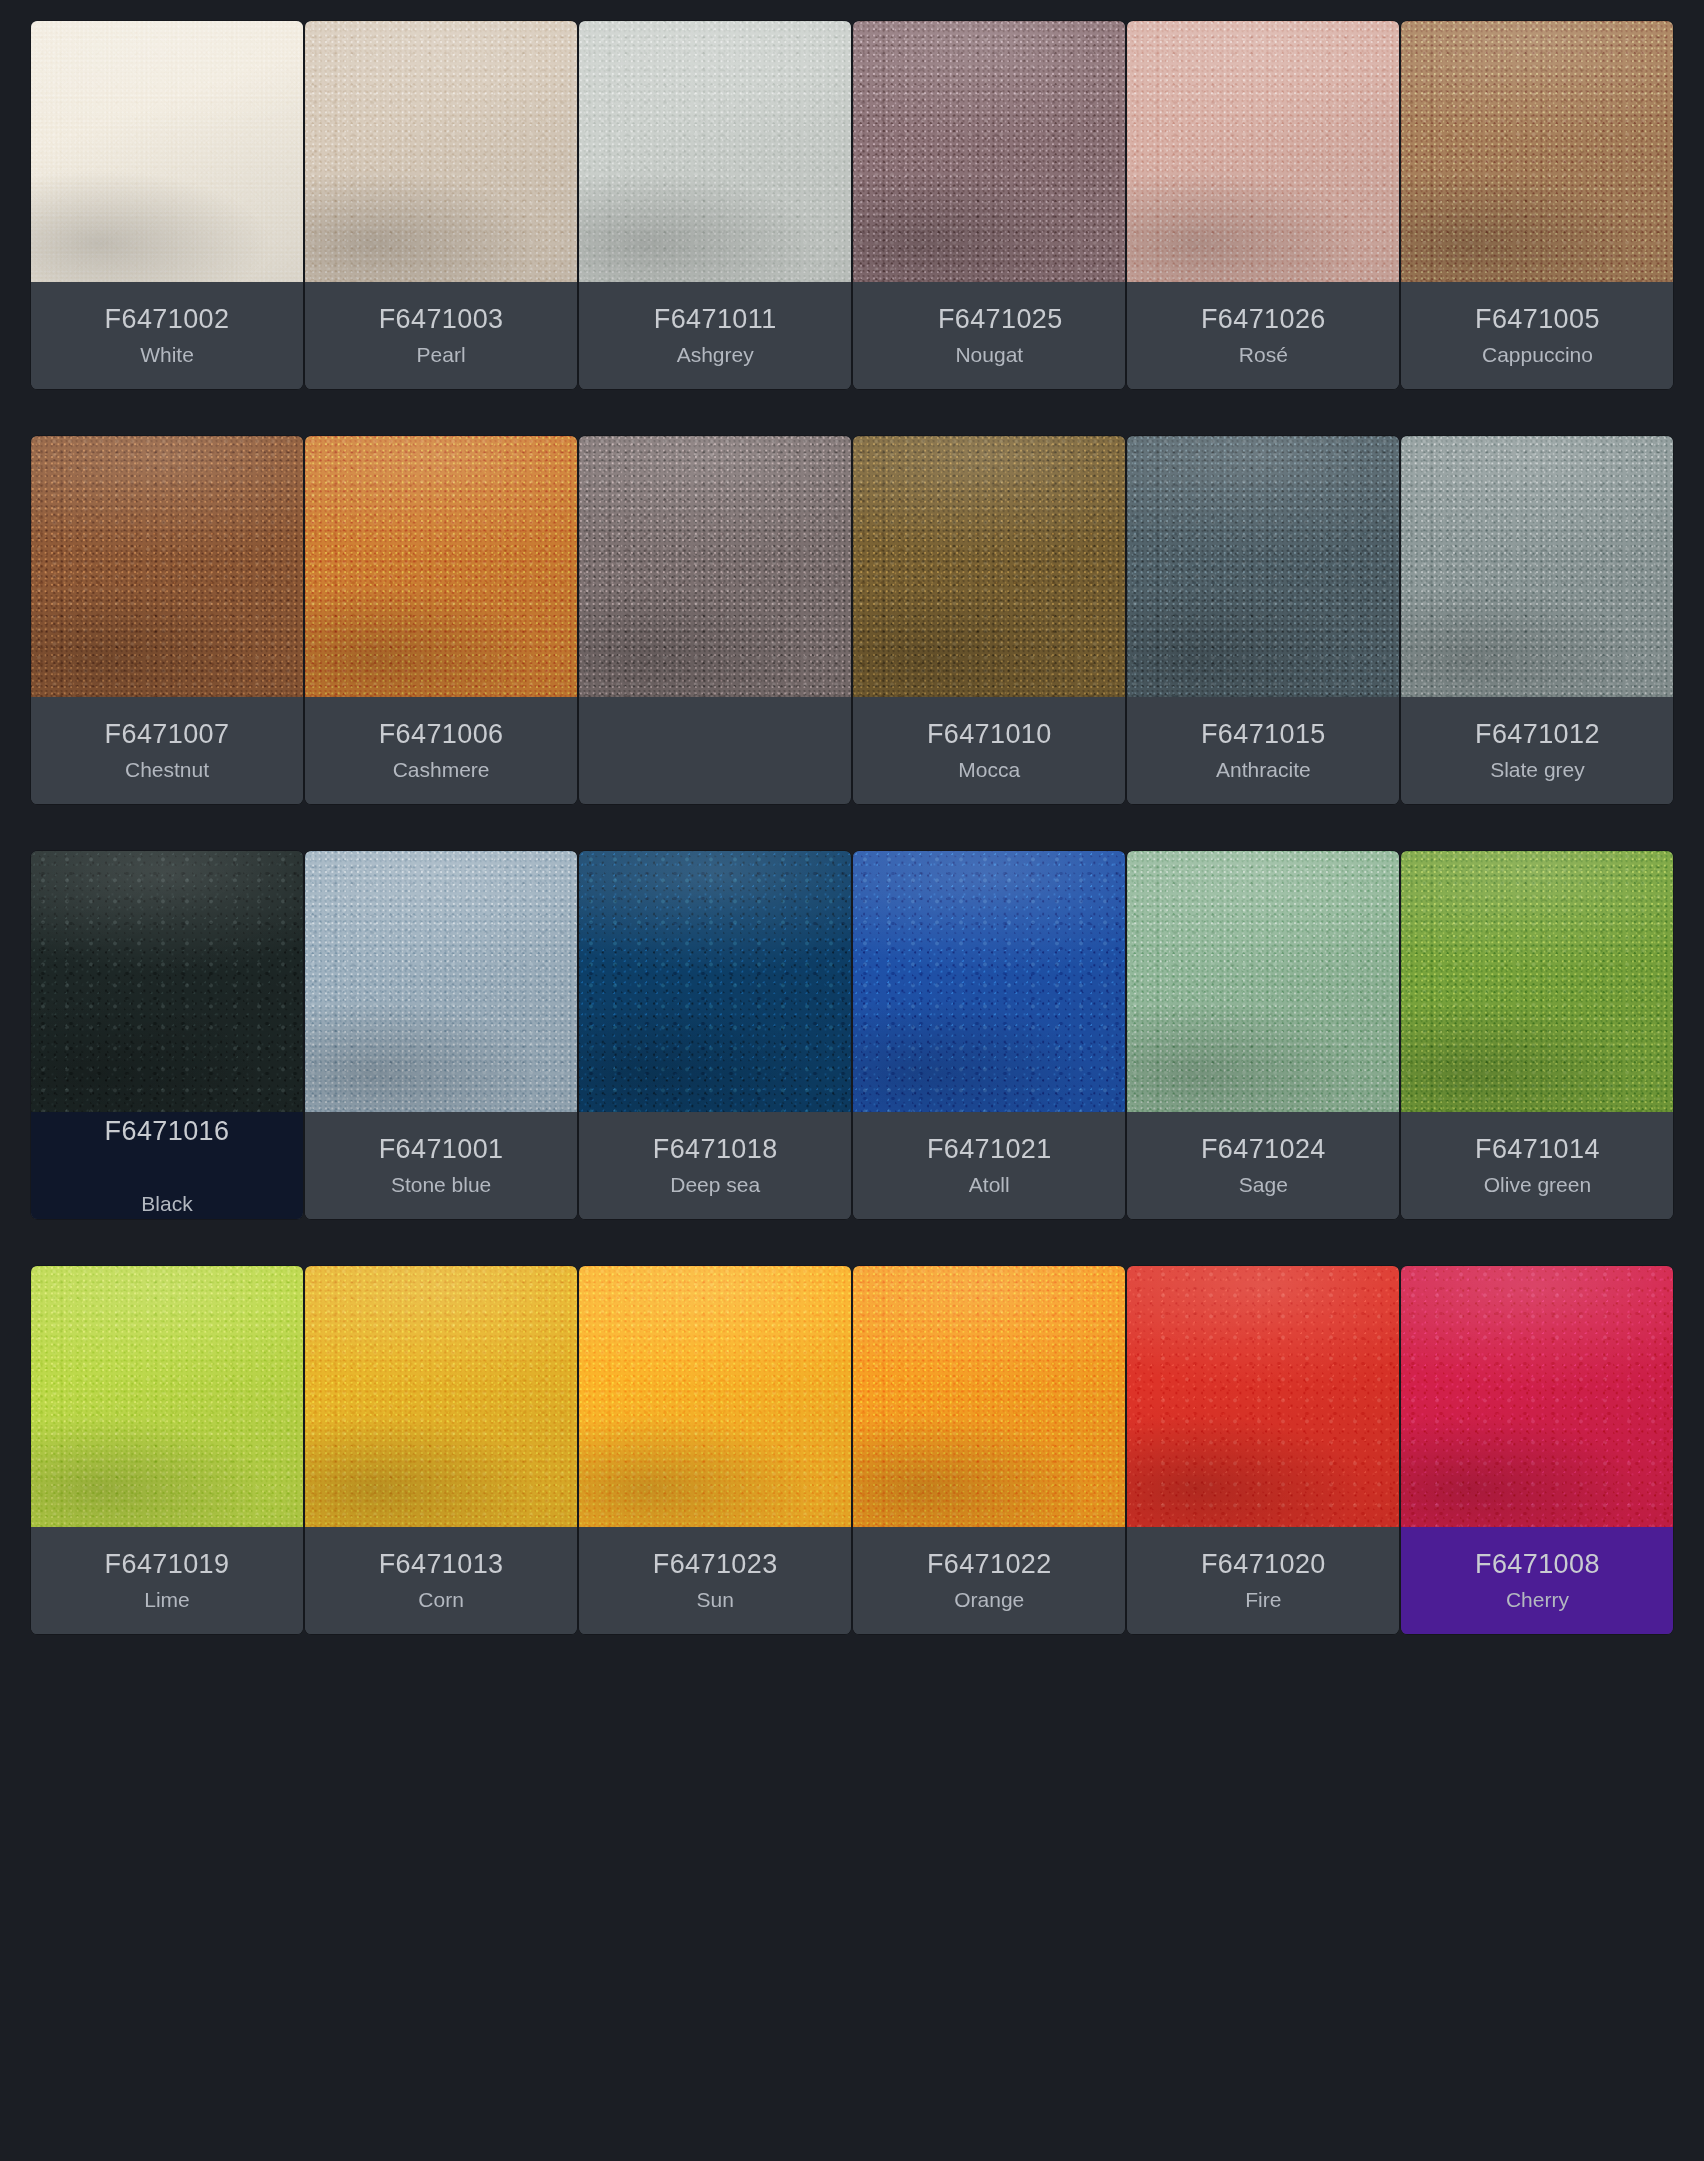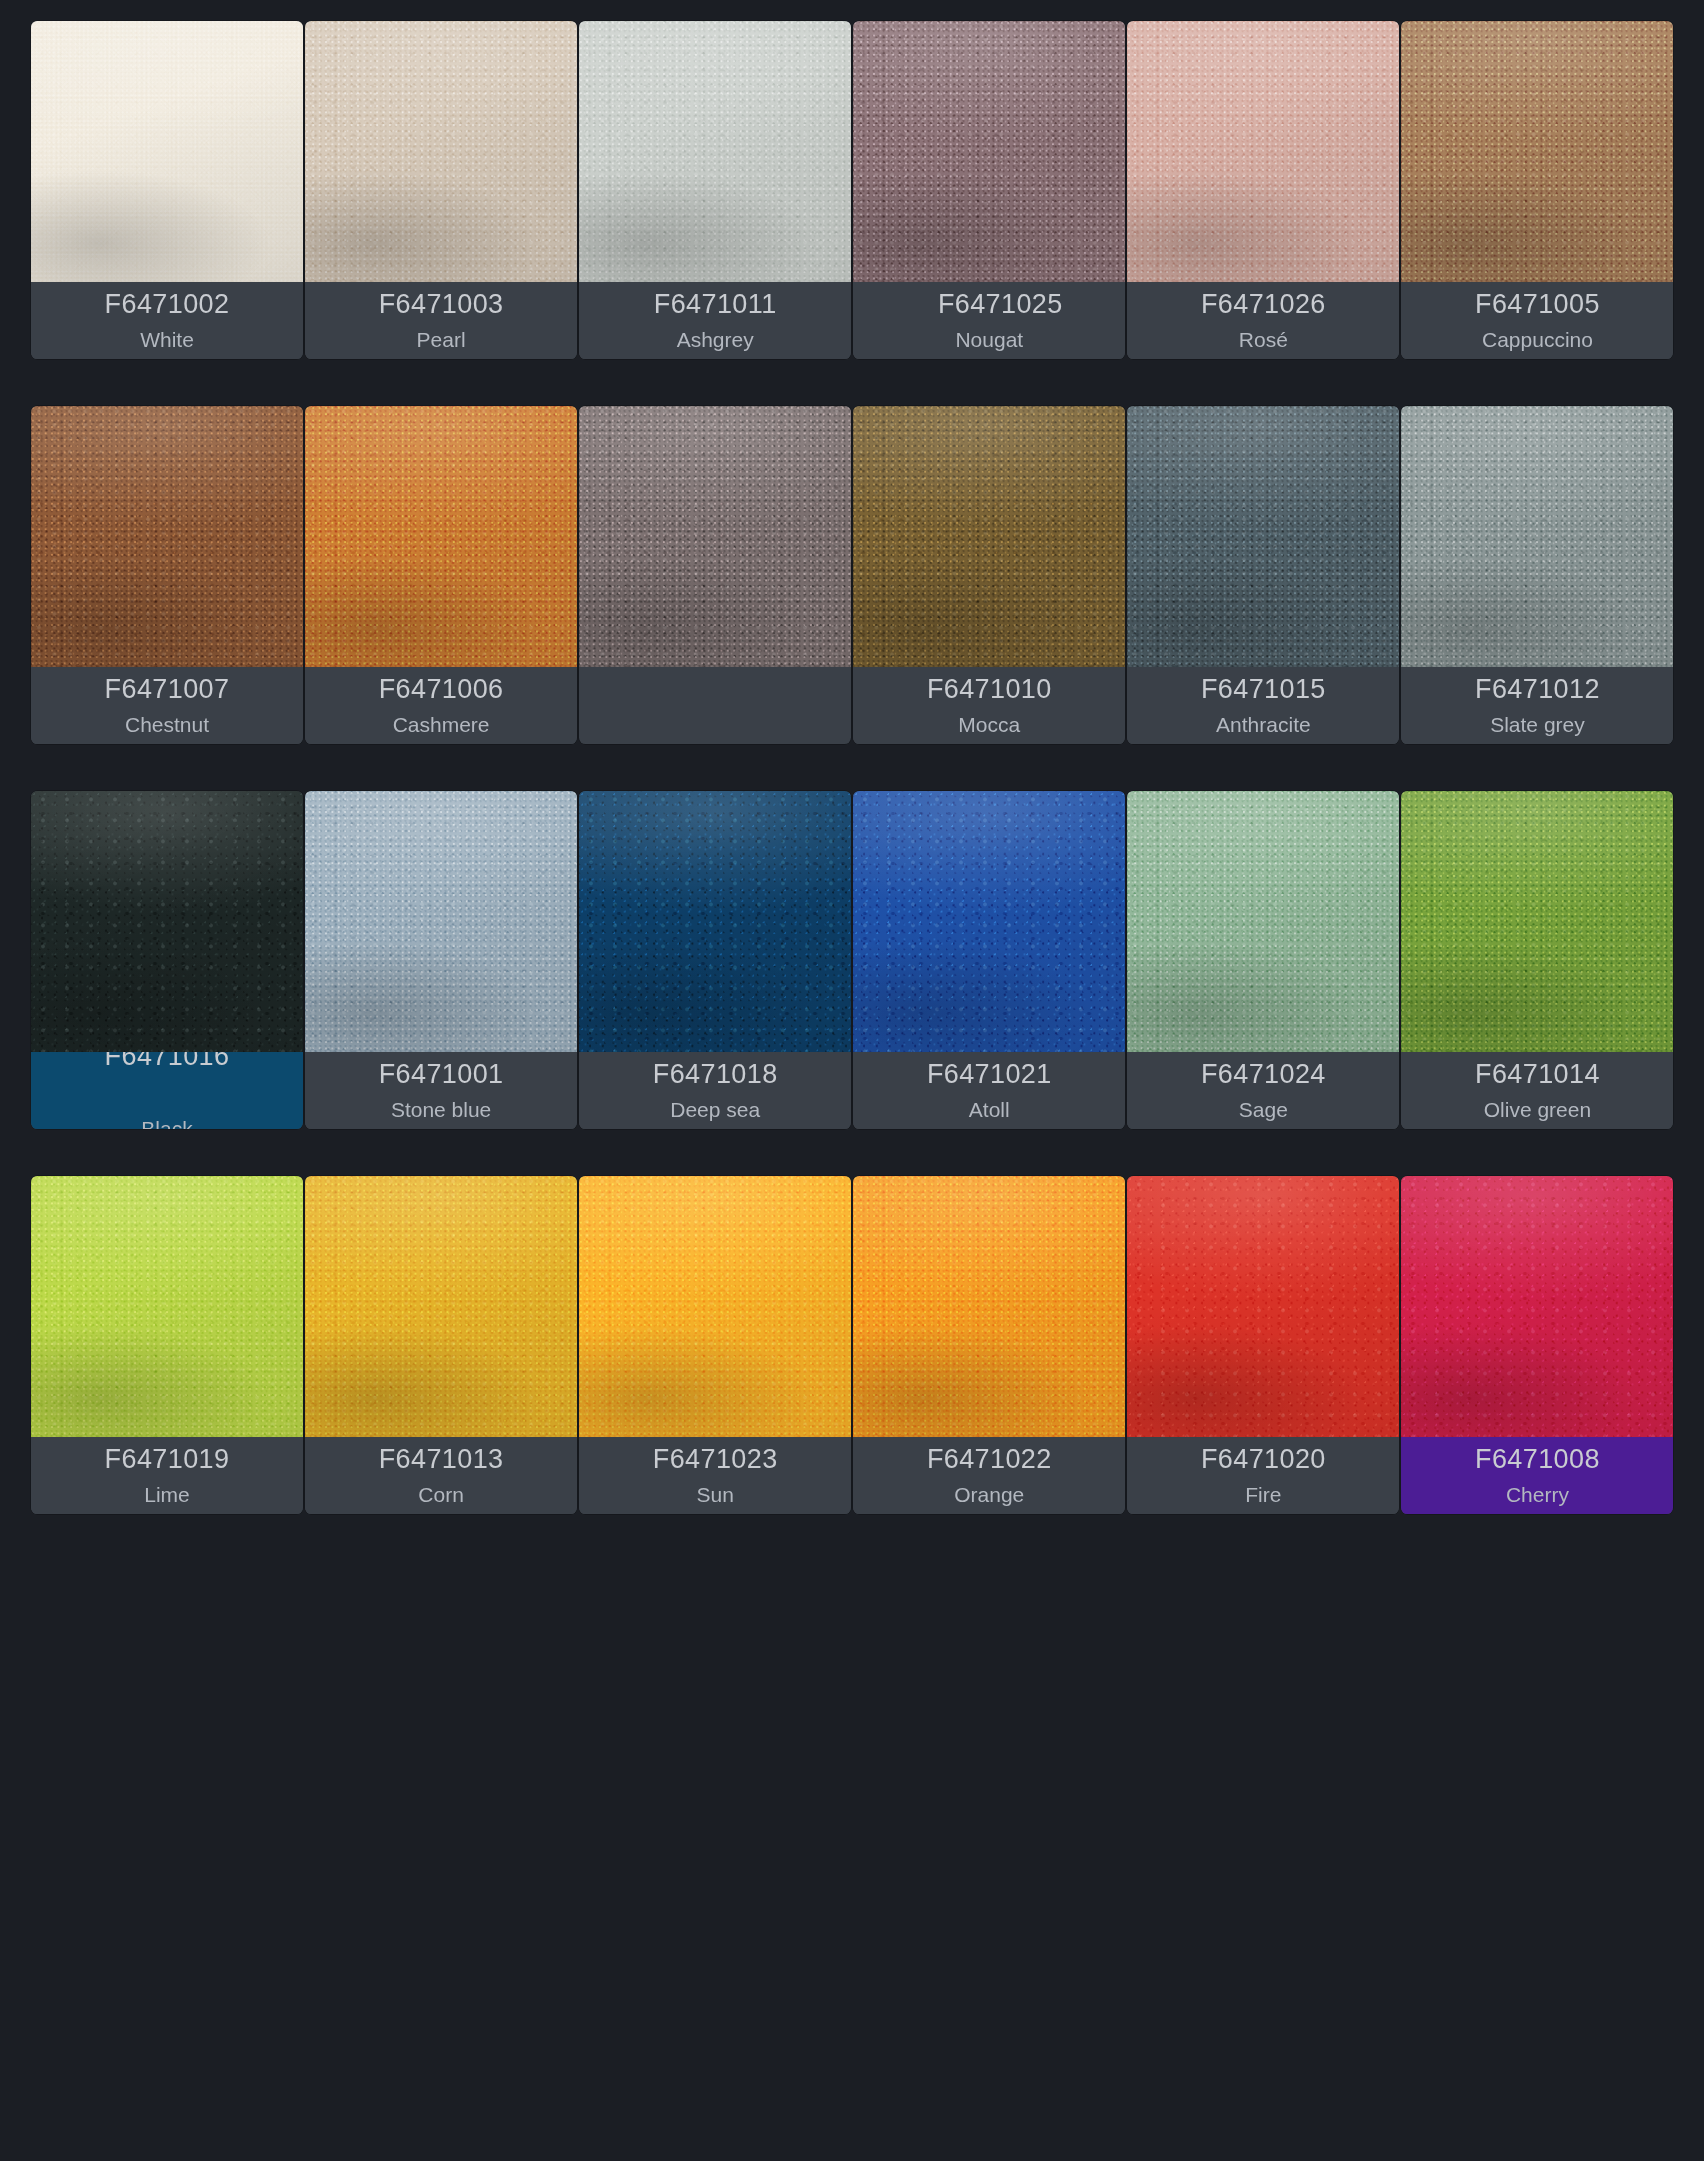--- a/index.html
+++ b/index.html
@@ -85,21 +85,21 @@
   }
   
   .swatch-tile.fine .grain {
     background-size:4.3px 4.3px, 5px 5px, 5.7px 5.7px, 3.6px 3.6px;
     opacity:0.5;
   }
   .swatch-tile.fine .grain2 { opacity:0.35; }
 
   
   .swatch-label {
-    height:77px;
+    height:107px;
     background:#3a4048;
     display:flex;
     flex-direction:column;
     align-items:center;
     justify-content:center;
     gap:11.4px;
   }
   .swatch-code {
     font-size:27px;
     color:#c9ccd1;
@@ -243,21 +243,21 @@
         <div class="swatch-code" style="color: rgb(201, 204, 209);">F6471012</div>
         <div class="swatch-name" style="color: rgb(179, 184, 192);">Slate grey</div>
       </div>
     </div>
     <div class="swatch-card">
       <div class="swatch-tile coarse" style="background-color: rgb(29, 39, 38);">
         <div class="grain"></div>
         <div class="grain2"></div>
         <div class="sheen"></div>
       </div>
-      <div class="swatch-label" style="background: #0c4a6e; gap: 48px;">
+      <div class="swatch-label" style="background: #0f172a; gap: 48px;">
         <div class="swatch-code" style="color: rgb(201, 204, 209);">F6471016</div>
         <div class="swatch-name" style="color: rgb(179, 184, 192);">Black</div>
       </div>
     </div>
     <div class="swatch-card">
       <div class="swatch-tile" style="background-color: rgb(159, 178, 192);">
         <div class="grain"></div>
         <div class="grain2"></div>
         <div class="sheen"></div>
       </div>

